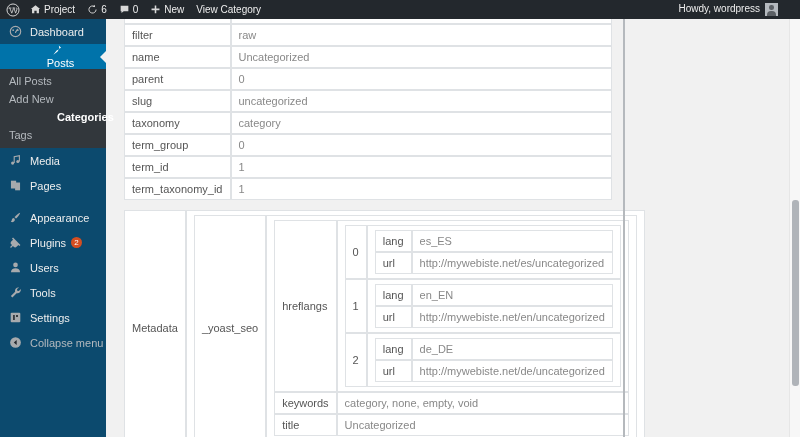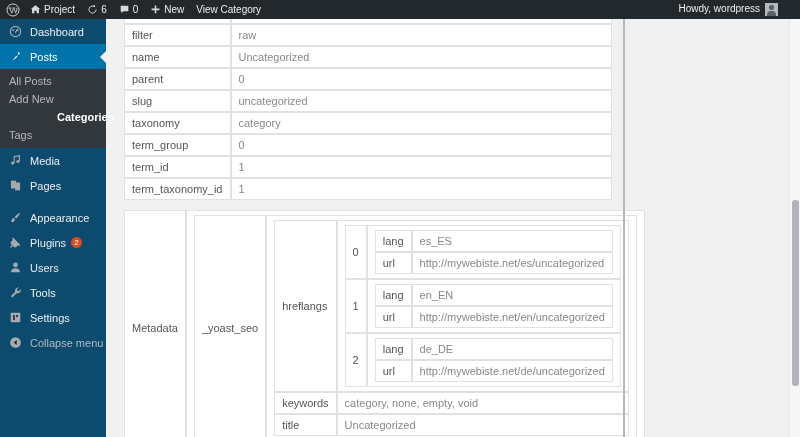--- a/index.html
+++ b/index.html
@@ -56,21 +56,21 @@
   }
   .menu-top {
     position: relative;
     display: flex; align-items: center;
     height: 25px; padding-left: 9px;
     color: #eee;
   }
   .menu-top .mi { width: 15px; display: flex; align-items: center; }
   .menu-top .mlabel { margin-left: 6px; }
   .menu-top.current {
-    background: #0073aa; color: #fff; font-weight: normal;
+    background: #0073aa; color: #fff; font-weight: normal; flex-direction: column;
   }
   .menu-top.current::after {
     content: ""; position: absolute; right: 0; top: 50%;
     margin-top: -6px;
     border-style: solid; border-width: 6px 6px 6px 0;
     border-color: transparent #f1f1f1 transparent transparent;
   }
   .menu-sep { height: 7px; }
   .submenu { background: #32373c; padding: 3px 0 4px 0; }
   .submenu a {

